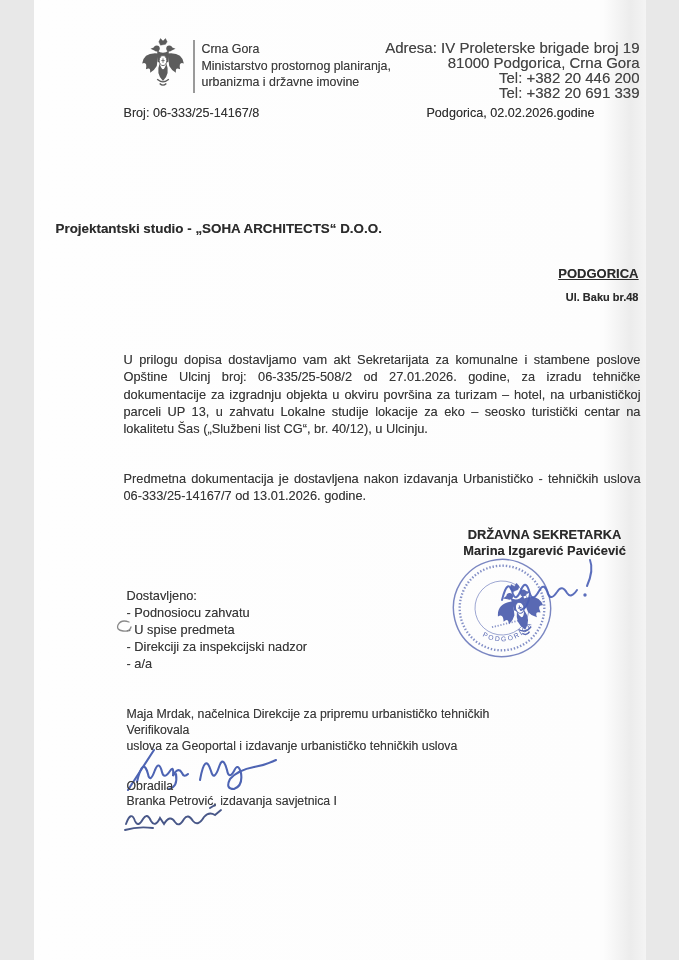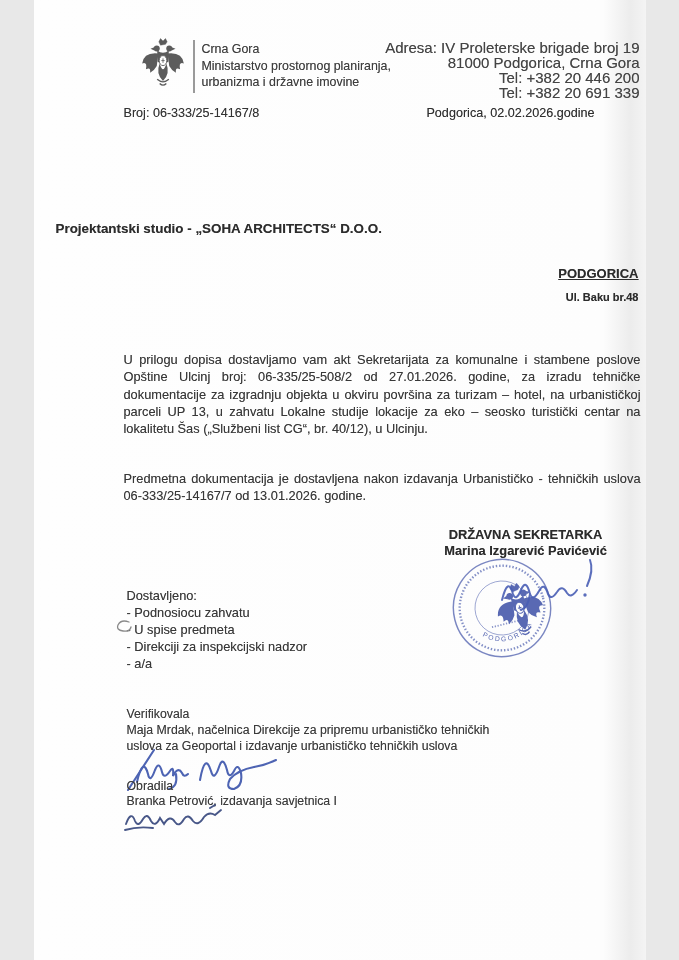--- a/index.html
+++ b/index.html
@@ -33,21 +33,21 @@
   .recip-city { font-weight:bold; font-size:13px; text-decoration:underline; }
   .recip-street { font-weight:bold; font-size:11px; margin-top:10px; }
 
   
   .para { left:90px; width:517px; font-size:12.8px; line-height:17.3px;
           text-align:justify; color:#383838; }
   .para1 { top:351px; }
   .para2 { top:470px; }
 
   
-  .signatory { left:383px; top:527px; width:218px; text-align:center;
+  .signatory { left:402px; top:527px; width:218px; text-align:center;
                font-weight:bold; font-size:12.9px; line-height:15.5px; color:#2b2b2b; }
 
   
   .stamp { left:412px; top:554px; width:112px; height:108px; opacity:0.88; }
   .sig-marina { left:462px; top:548px; width:118px; height:72px; }
   .sig-maja { left:90px; top:744px; width:160px; height:48px; }
   .sig-branka { left:88px; top:804px; width:112px; height:34px; }
 
   
   .dist { left:93px; top:588px; font-size:12.8px; line-height:16.9px; color:#383838; }
@@ -148,22 +148,22 @@
     <div class="soft">- Podnosiocu zahvatu</div>
     <div class="soft">- U spise predmeta</div>
     <div class="soft">- Direkciji za inspekcijski nadzor</div>
     <div class="soft">- a/a</div>
   </div>
   <svg class="abs pen-circle" viewBox="0 0 18 14">
     <path d="M14 3 Q6 0 3 6 Q1 11 8 12 Q15 13 16 8" fill="none" stroke="#8a8a8a" stroke-width="1.3" stroke-linecap="round"></path>
   </svg>
 
   <div class="abs verif">
+    <div class="soft">Maja Mrdak, načelnica Direkcije za pripremu urbanističko tehničkih</div>
     <div class="soft">Verifikovala</div>
-    <div class="soft">Maja Mrdak, načelnica Direkcije za pripremu urbanističko tehničkih</div>
     <div class="soft">uslova za Geoportal i izdavanje urbanističko tehničkih uslova</div>
   </div>
 
   <svg class="abs sig-maja" viewBox="0 0 160 48">
     <g fill="none" stroke="#3f57ad" stroke-width="2.1" stroke-linecap="round" opacity="0.92">
       <path d="M4 46 L30 6"></path>
       <path d="M13 38 Q19 12 24 30 Q26 40 31 26 Q35 16 38 28 Q40 36 46 27 Q50 21 49 32 Q54 22 58 29 Q60 34 64 30"></path>
       <path d="M52 30 q2 13 -7 15"></path>
       <path d="M76 36 Q81 8 87 27 Q90 38 95 23 Q99 11 103 26 Q105 36 110 27 Q114 18 117 29 Q119 42 110 45 Q101 45 106 35 Q114 26 130 23 Q142 21 152 16"></path>
     </g>

